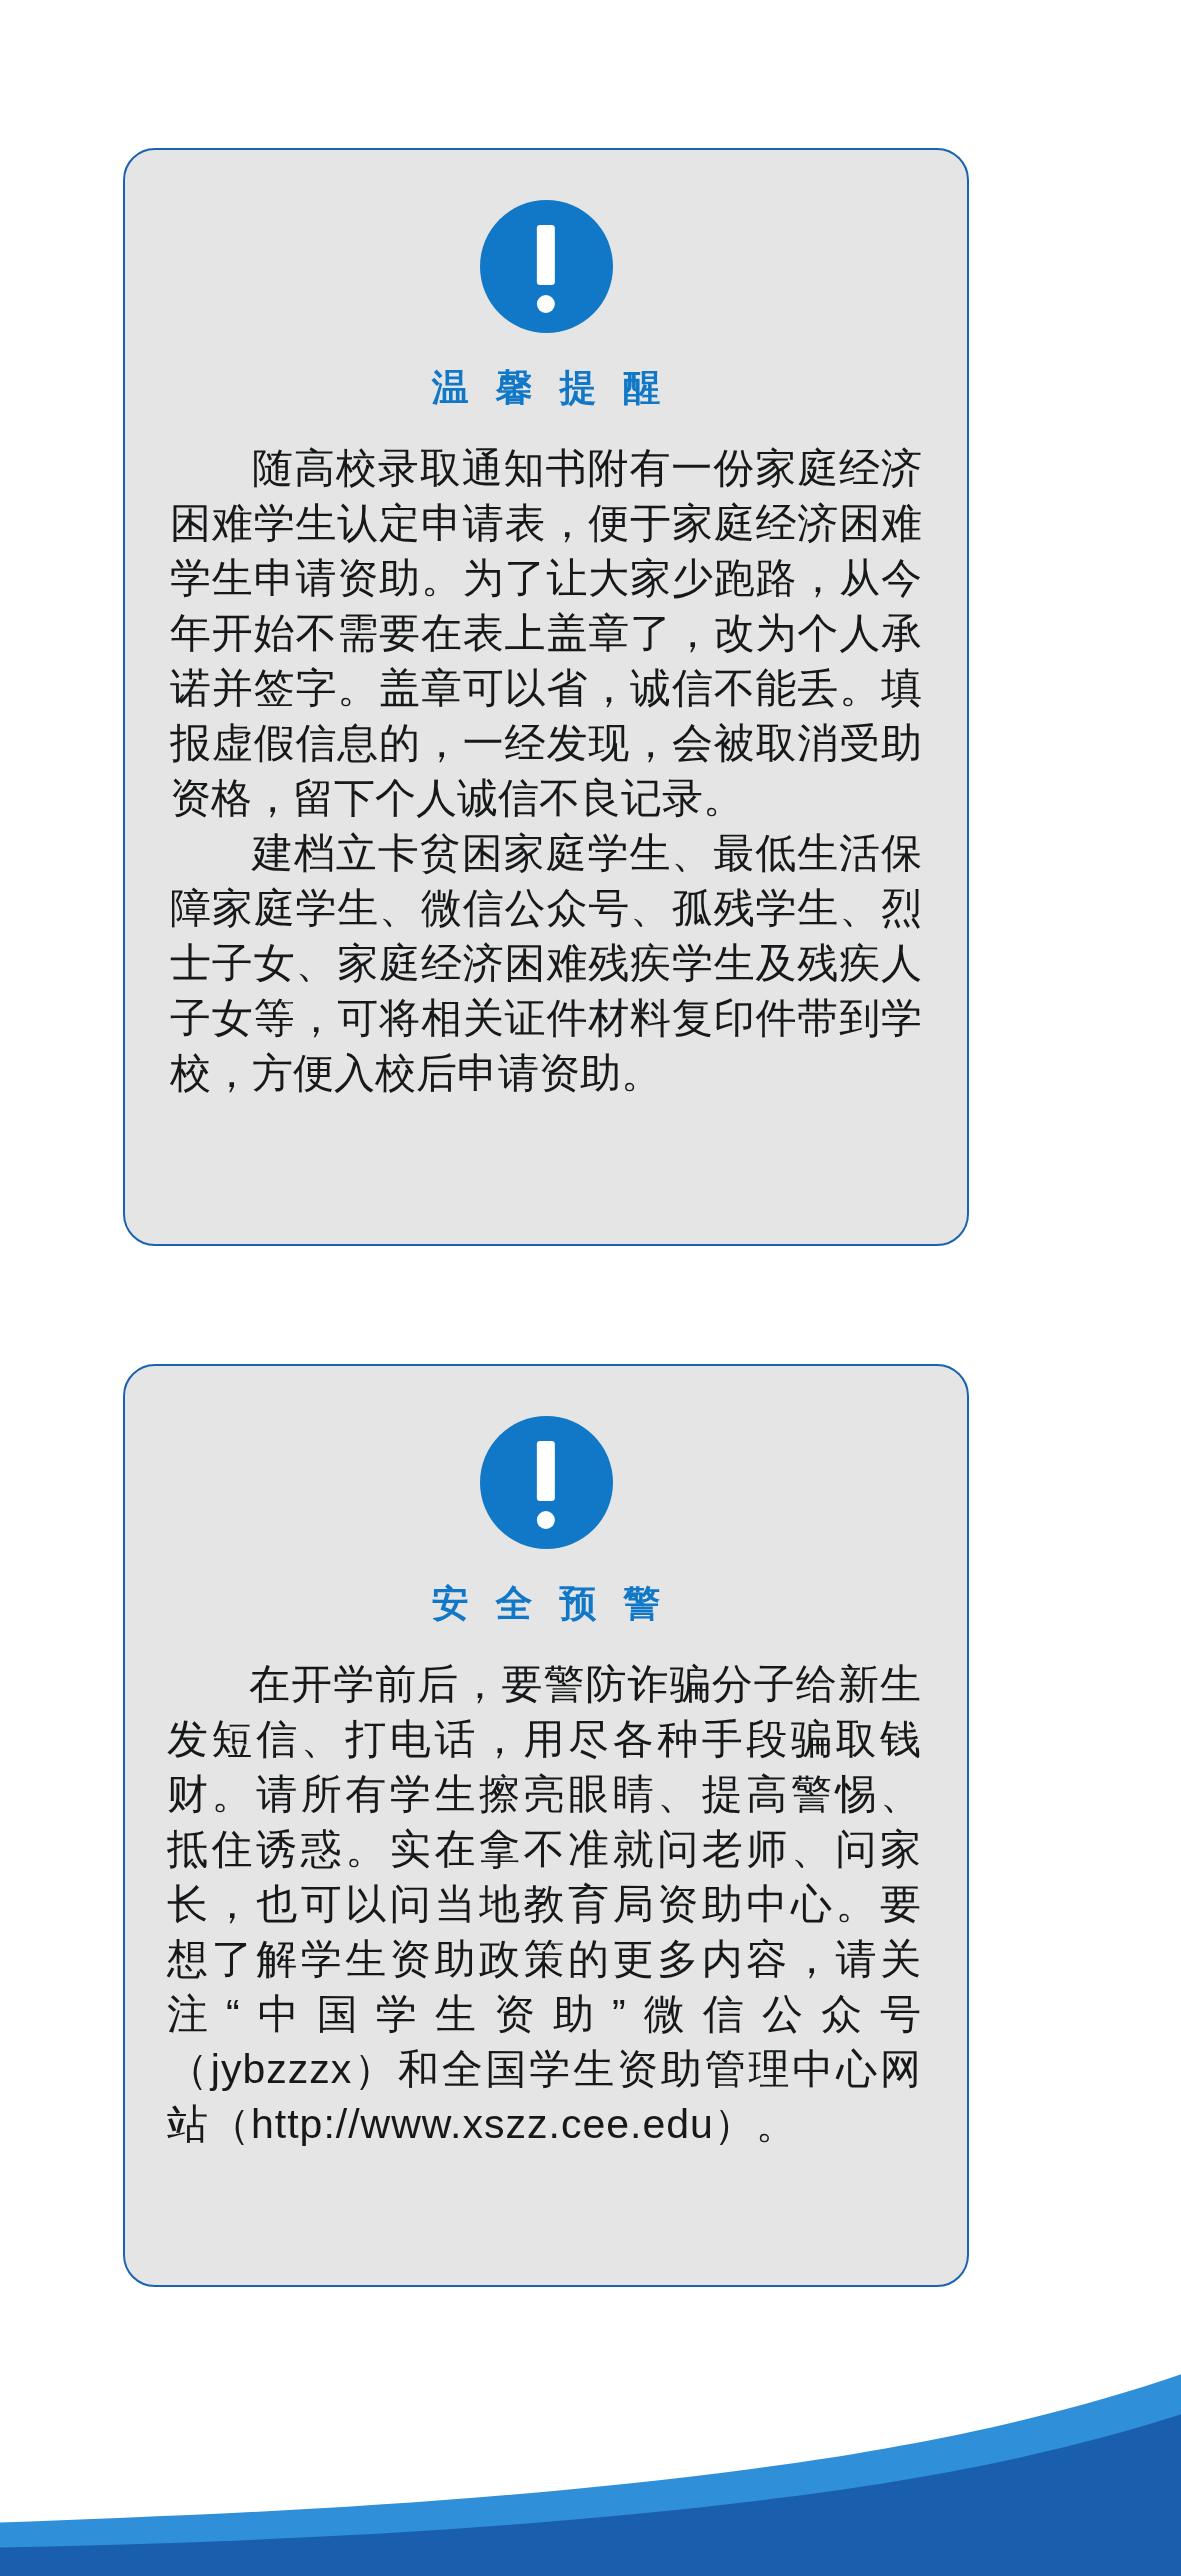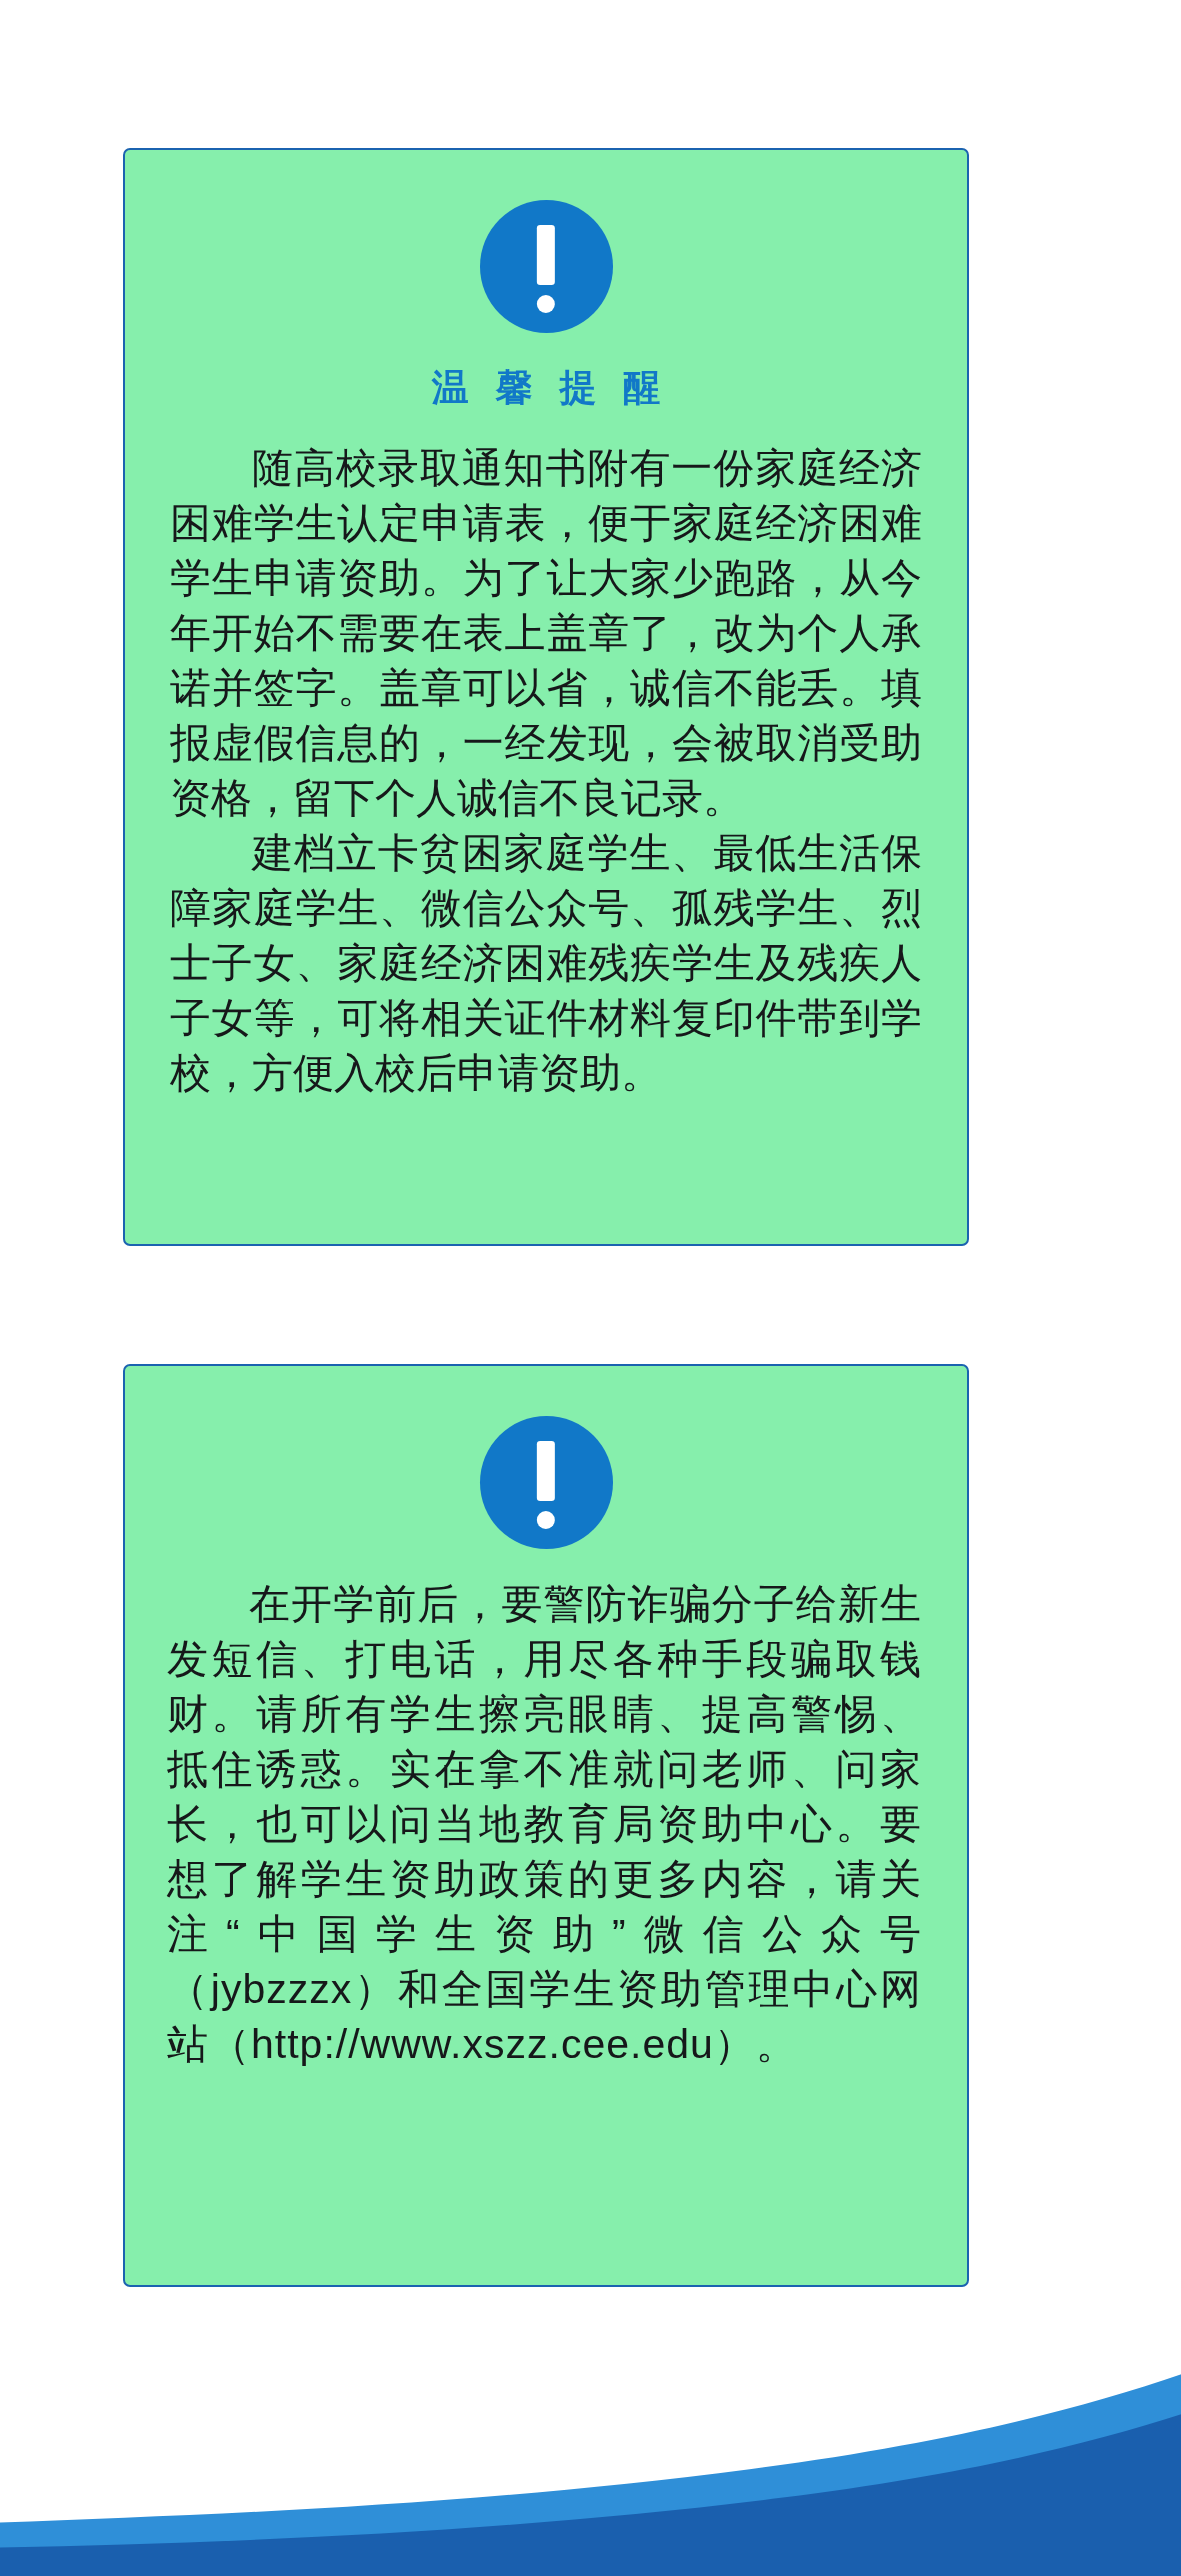--- a/index.html
+++ b/index.html
@@ -20,23 +20,23 @@
     height: 2576px;
     background: #ffffff;
   }
 
   
   .card {
     position: absolute;
     left: 123px;
     width: 846px;
     border: 2.5px solid #1b63b0;
-    border-radius: 7px;
+    border-radius: 32px;
     box-sizing: border-box;
-    background: #86efac;
+    background: #e5e5e5;
   }
   #card-0 { top: 148px; height: 1098px; }
   #card-1 { top: 1364px; height: 923px; }
 
   
   .icon-wrap {
     display: flex;
     justify-content: center;
     margin-top: 50px;
   }
@@ -128,20 +128,21 @@
     </div>
   </div>
 
   <div class="card" id="card-1">
     <div class="icon-wrap">
       <div class="excl-icon">
         <div class="bar"></div>
         <div class="dot"></div>
       </div>
     </div>
+    <div class="card-title">安 全 预 警</div>
     <div class="card-body">
       <p>在开学前后，要警防诈骗分子给新生发短信、打电话，用尽各种手段骗取钱财。请所有学生擦亮眼睛、提高警惕、抵住诱惑。实在拿不准就问老师、问家长，也可以问当地教育局资助中心。要想了解学生资助政策的更多内容，请关注“中国学生资助”微信公众号（jybzzzx）和全国学生资助管理中心网站（http://www.xszz.cee.edu）。</p>
     </div>
   </div>
 
   <div class="wave">
     <svg width="1182" height="217" viewBox="0 0 1419 260" preserveAspectRatio="none">
       <path d="M0,196 C260,186 560,176 900,132 C1130,102 1290,62 1419,18 L1419,260 L0,260 Z" fill="#2f8fd8"></path>
       <path d="M0,226 C300,220 620,206 940,166 C1150,140 1300,104 1419,66 L1419,260 L0,260 Z" fill="#1a5fae"></path>
     </svg>

